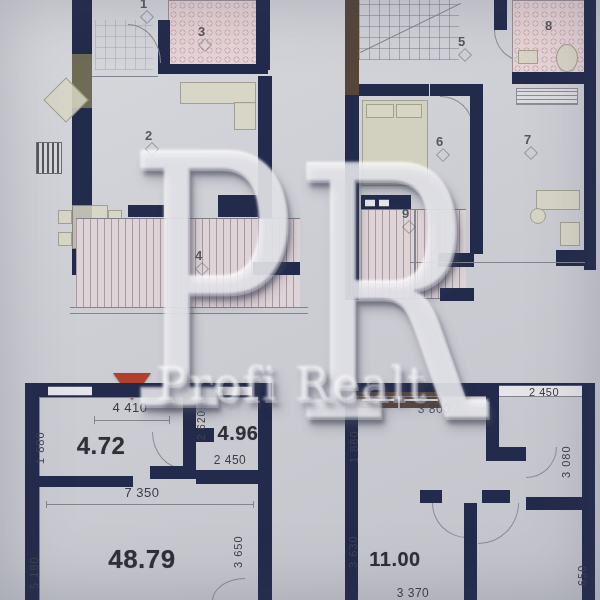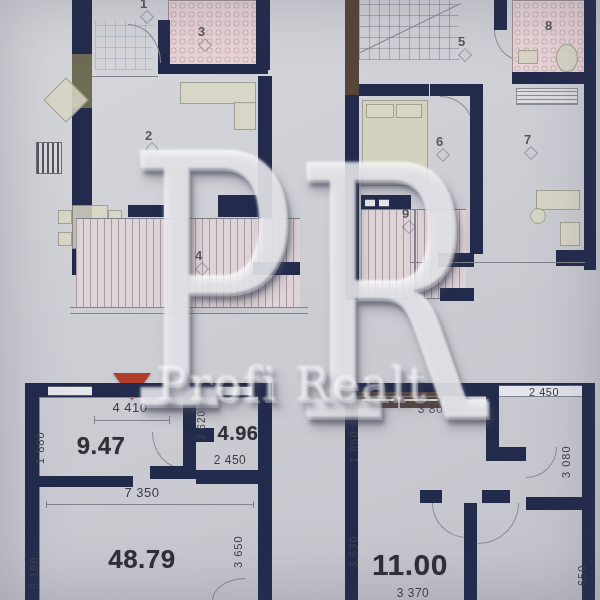--- a/index.html
+++ b/index.html
@@ -140,21 +140,21 @@
     <div class="wins" style="left:218px;top:386px;width:34px;height:8px"></div>
     <div class="w" style="left:25px;top:383px;width:14px;height:217px"></div>
     <div class="w" style="left:258px;top:383px;width:14px;height:217px"></div>
     <div class="ln" style="left:39px;top:397px;width:216px;height:1px"></div>
     <div class="ln" style="left:39px;top:397px;width:1px;height:203px"></div>
     <div class="dim" style="left:92px;top:400px;width:76px;font-size:13px">4 410</div>
     <div class="ln" style="left:94px;top:420px;width:76px;height:1px"></div>
     <div class="ln" style="left:94px;top:416px;width:1px;height:8px"></div>
     <div class="ln" style="left:169px;top:416px;width:1px;height:8px"></div>
     <div class="dimv" style="left:34px;top:418px;height:60px">1 880</div>
-    <div class="area" style="left:66px;top:432px;width:70px">9.47</div>
+    <div class="area" style="left:66px;top:432px;width:70px">4.72</div>
     <div class="w" style="left:183px;top:383px;width:13px;height:86px"></div>
     <div class="w" style="left:188px;top:428px;width:26px;height:14px"></div>
     <div class="dimv" style="left:196px;top:402px;height:46px;font-size:10px">2 620</div>
     <div class="area" style="left:210px;top:422px;width:56px;font-size:20px">4.96</div>
     <div class="dim" style="left:200px;top:453px;width:60px">2 450</div>
     <div class="arc arc-bl" style="left:152px;top:432px;width:31px;height:36px"></div>
     <div class="w" style="left:150px;top:466px;width:46px;height:13px"></div>
     <div class="w" style="left:196px;top:470px;width:76px;height:14px"></div>
     <div class="w" style="left:31px;top:476px;width:102px;height:11px"></div>
     <div class="dim" style="left:110px;top:485px;width:64px;font-size:13px">7 350</div>
@@ -184,21 +184,21 @@
     <div class="w" style="left:486px;top:447px;width:40px;height:14px"></div>
     <div class="arc arc-br" style="left:526px;top:447px;width:30px;height:30px"></div>
     <div class="dimv" style="left:560px;top:436px;height:52px">3 080</div>
     <div class="w" style="left:526px;top:497px;width:60px;height:13px"></div>
     <div class="w" style="left:420px;top:490px;width:22px;height:13px"></div>
     <div class="w" style="left:482px;top:490px;width:28px;height:13px"></div>
     <div class="arc arc-bl" style="left:432px;top:503px;width:34px;height:34px"></div>
     <div class="arc arc-br" style="left:478px;top:503px;width:40px;height:40px"></div>
     <div class="w" style="left:464px;top:503px;width:13px;height:97px"></div>
     <div class="dimv" style="left:347px;top:526px;height:52px">3 630</div>
-    <div class="area" style="left:372px;top:548px;width:76px;font-size:30px">11.00</div>
+    <div class="area" style="left:357px;top:548px;width:76px;font-size:20px">11.00</div>
     <div class="dim" style="left:386px;top:586px;width:54px">3 370</div>
     <div class="dimv" style="left:576px;top:552px;height:46px">650</div>
   </div>
 
   <div class="grp">
     <div class="wm wm-p">P</div>
     <div class="wm wm-r">R</div>
     <div class="wm wm-name">Profi Realt</div>
   </div>
 

